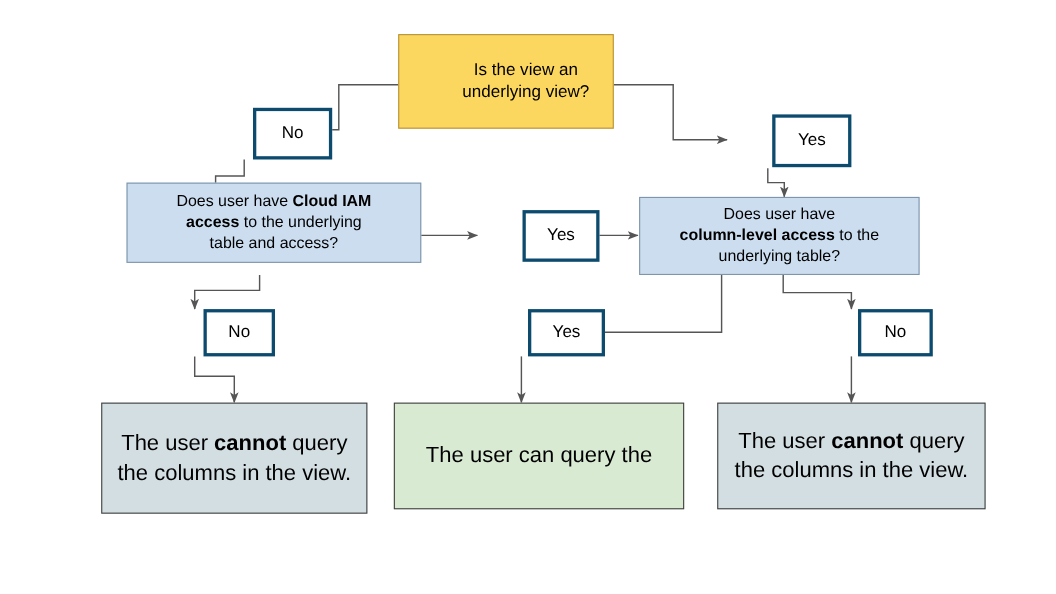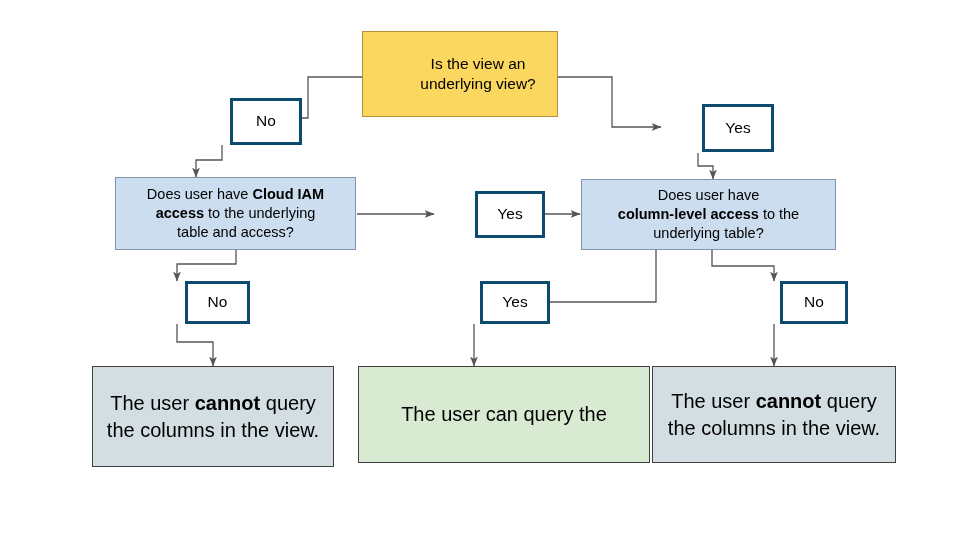--- a/index.html
+++ b/index.html
@@ -118,21 +118,21 @@
   </div>
 
   <div class="node n-branch" style="left:190px; top:98px; width:72px; height:47px;">
     <span class="txt">No</span>
   </div>
 
   <div class="node n-branch" style="left:662px; top:104px; width:72px; height:48px;">
     <span class="txt">Yes</span>
   </div>
 
-  <div class="node n-question" style="left:115px; top:177px; width:241px; height:73px;">
+  <div class="node n-question" style="left:115px; top:166px; width:268px; height:73px;">
     <span class="txt">
       <span>Does user have </span><b>Cloud IAM</b><br>
       <b>access</b><span> to the underlying</span><br>
       <span>table and access?</span>
     </span>
   </div>
 
   <div class="node n-branch" style="left:435px; top:191px; width:70px; height:47px;">
     <span class="txt">Yes</span>
   </div>
@@ -157,21 +157,21 @@
     <span class="txt">No</span>
   </div>
 
   <div class="node n-outcome o-deny" style="left:92px; top:366px; width:242px; height:101px;">
     <span class="txt">
       <span>The user </span><b>cannot</b><span> query</span><br>
       <span>the columns in the view.</span>
     </span>
   </div>
 
-  <div class="node n-outcome o-allow" style="left:358px; top:366px; width:292px; height:97px;">
+  <div class="node n-outcome o-allow" style="left:358px; top:366px; width:264px; height:97px;">
     <span class="txt">
       <span>The user can query the</span><br>
     </span>
   </div>
 
   <div class="node n-outcome o-deny" style="left:652px; top:366px; width:244px; height:97px;">
     <span class="txt">
       <span>The user </span><b>cannot</b><span> query</span><br>
       <span>the columns in the view.</span>
     </span>

